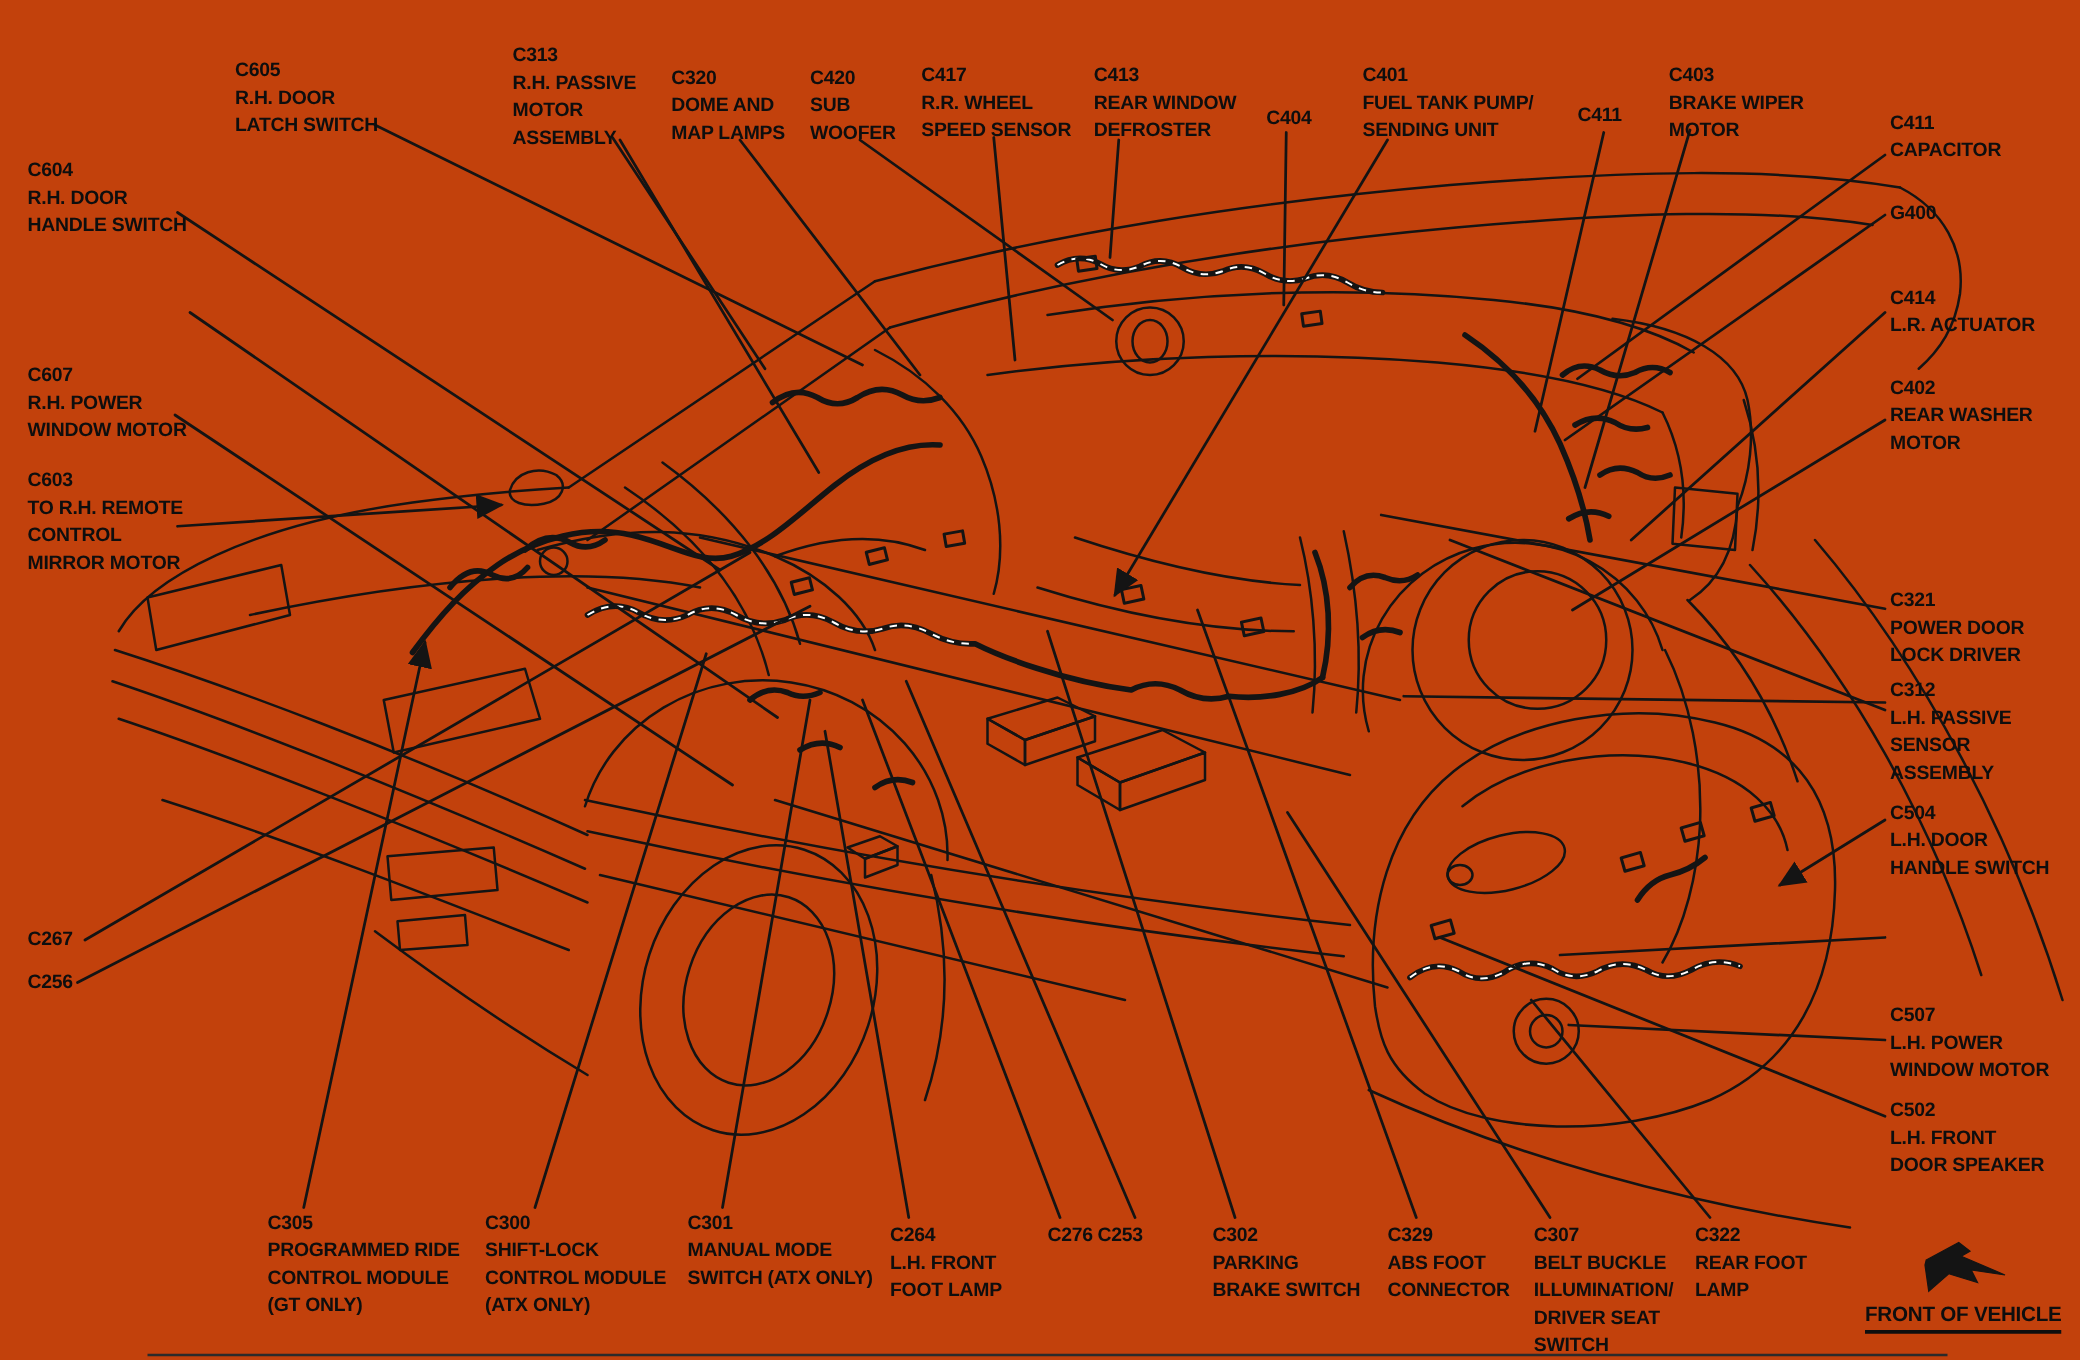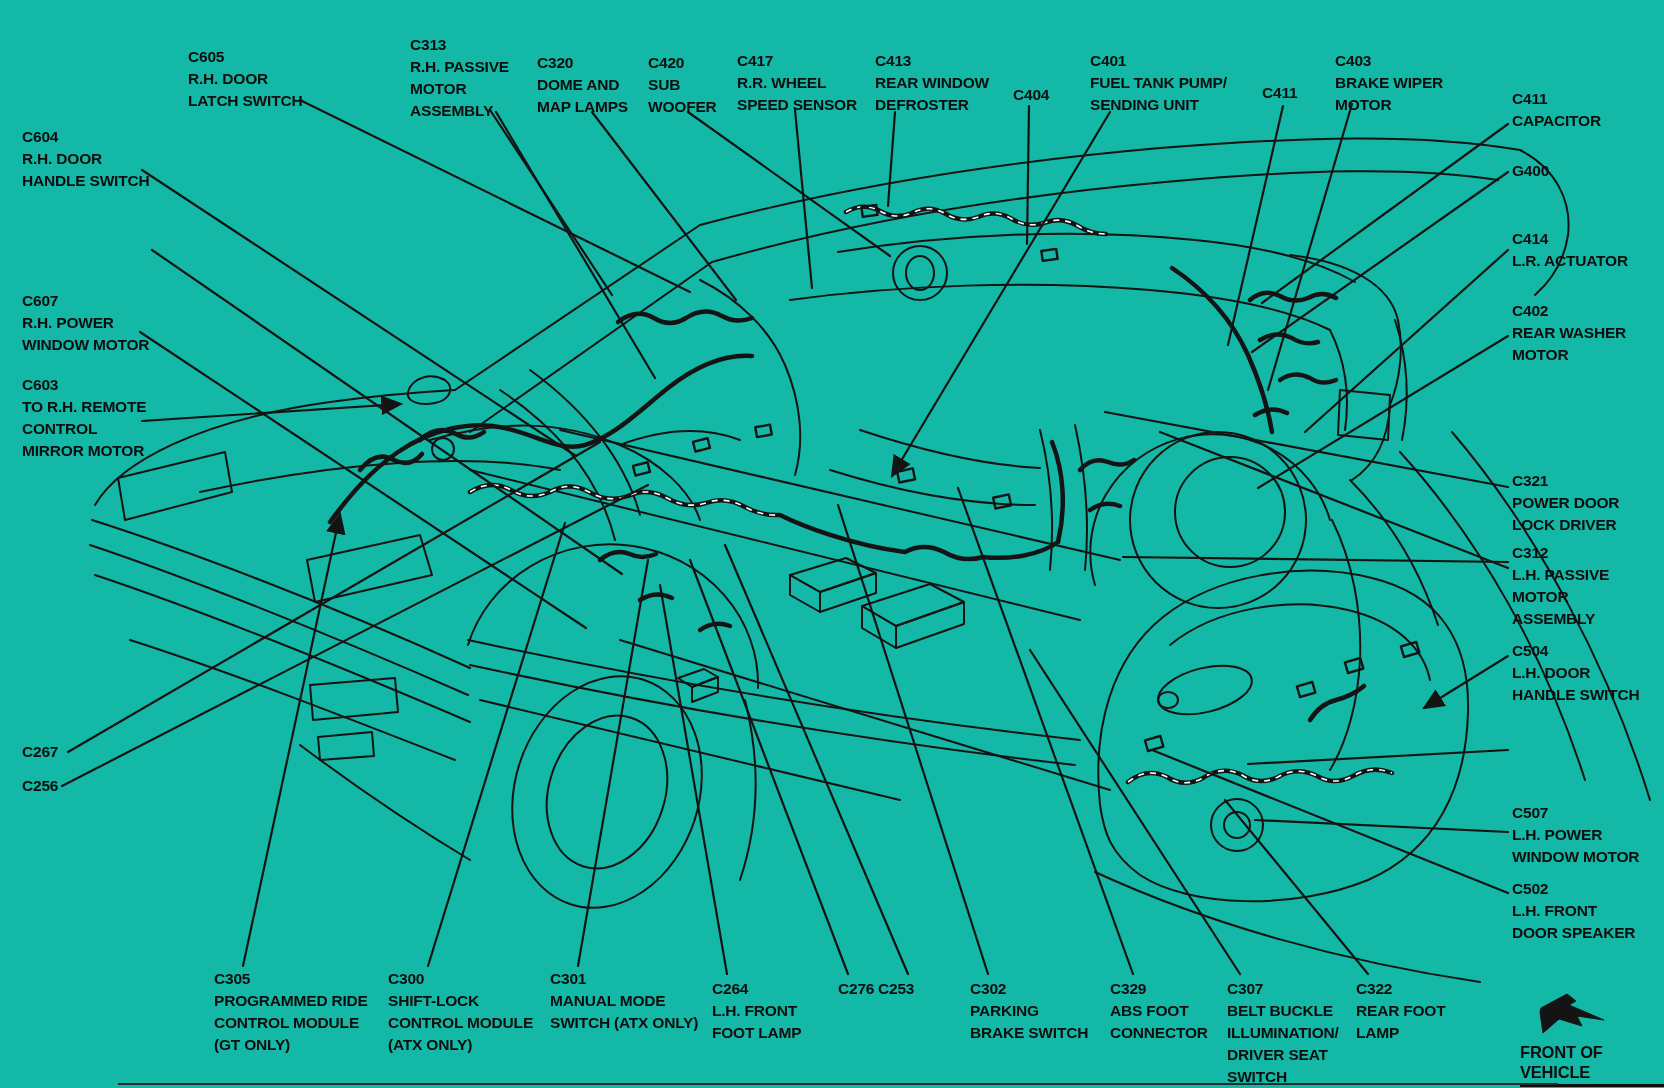--- a/index.html
+++ b/index.html
@@ -1,35 +1,34 @@
 <!DOCTYPE html>
 <html><head>
 <meta charset="utf-8">
 <style>
   html,body{margin:0;padding:0;background:#e8e8e8;}
   .canvas{
-    position:relative;width:1664px;height:1088px;background:#14b8a6;
+    position:relative;width:1664px;height:1088px;background:#c2410c;
     font-family:"Liberation Sans",sans-serif;overflow:hidden;margin:0 auto;
   }
   svg.art{position:absolute;left:0;top:0;}
   .lbl{
     position:absolute;
     font:700 15.5px/22px "Liberation Sans",sans-serif;
     letter-spacing:-0.2px;
     color:#0e0e0e;
     white-space:pre-line;
   }
   .fov{
     position:absolute;
     font:700 16.5px/20px "Liberation Sans",sans-serif;
     color:#0e0e0e;
     border-bottom:3px solid #0e0e0e;
     padding-bottom:2px;
     letter-spacing:-0.2px;
-    margin-left:28px;
   }
   .bottom-rule{
     position:absolute;left:118px;top:1083px;width:1440px;height:2px;background:#2a2a2a;
   }
 </style>
 </head>
 <body>
 
 <div class="canvas">
 
@@ -277,21 +276,21 @@
   <div class="lbl" style="left:1512px;top:228px">C414
 L.R. ACTUATOR</div>
   <div class="lbl" style="left:1512px;top:300px">C402
 REAR WASHER
 MOTOR</div>
   <div class="lbl" style="left:1512px;top:470px">C321
 POWER DOOR
 LOCK DRIVER</div>
   <div class="lbl" style="left:1512px;top:542px">C312
 L.H. PASSIVE
-MOTOR
+SENSOR
 ASSEMBLY</div>
   <div class="lbl" style="left:1512px;top:640px">C504
 L.H. DOOR
 HANDLE SWITCH</div>
   <div class="lbl" style="left:1512px;top:802px">C507
 L.H. POWER
 WINDOW MOTOR</div>
   <div class="lbl" style="left:1512px;top:878px">C502
 L.H. FRONT
 DOOR SPEAKER</div>

